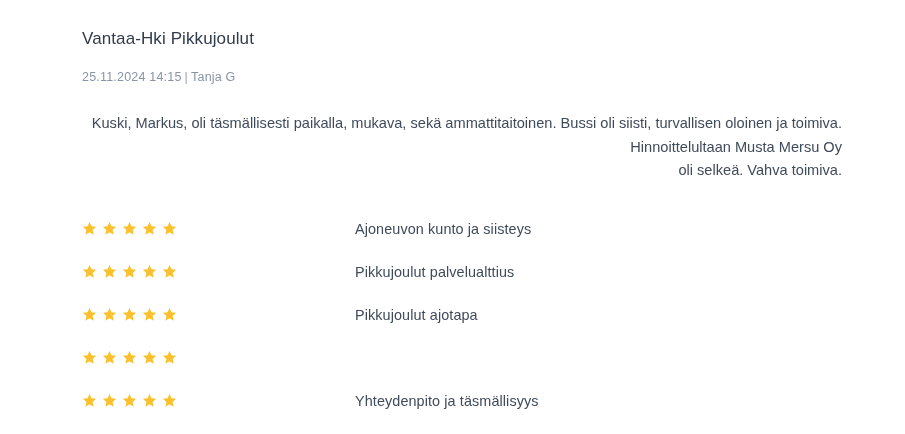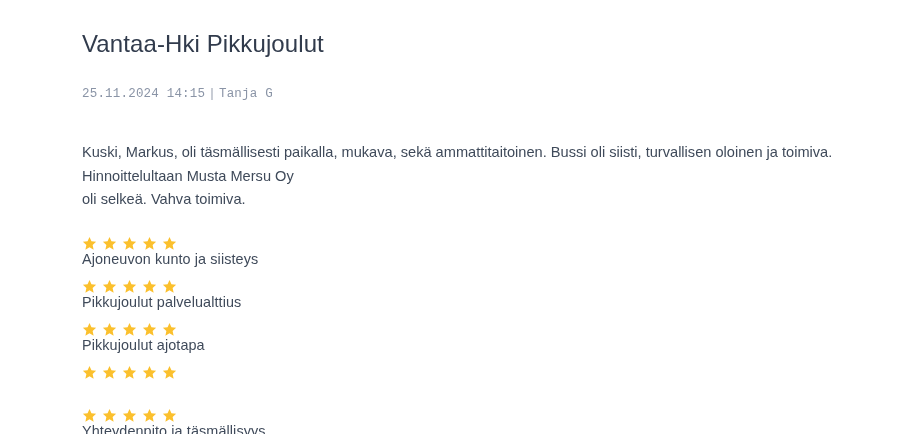--- a/index.html
+++ b/index.html
@@ -18,53 +18,53 @@
     position: absolute;
     left: 0;
     top: 0;
     width: 905px;
     height: 434px;
     background: #ffffff;
     box-sizing: border-box;
     padding: 18px 60px 0 82px;
   }
   .review-title {
-    font-size: 24px;
+    font-size: 17px;
     font-weight: 400;
     color: #313b4c;
     letter-spacing: 0.1px;
     margin: 0;
     padding-top: 10px;
     line-height: 1.3;
   }
   .review-meta {
-    margin-top: 28px;
+    margin-top: 20px;
     font-size: 12.5px;
     color: #8a94a6;
     letter-spacing: 0.2px;
-    font-family: Liberation Mono, monospace;
   }
   .review-meta .sep {
     padding: 0 3px;
     color: #9aa2b1;
   }
   .review-body {
-    margin-top: 40px;
+    margin-top: 28px;
     font-size: 14.6px;
     line-height: 1.62;
     color: #3f4a5a;
     max-width: 760px;
+    text-align: right;
   }
   .ratings {
     margin-top: 24px;
   }
   .rating-row {
     display: flex;
+    align-items: center;
     height: 43px;
-    flex-direction: column;
   }
   .stars {
     width: 273px;
     display: flex;
     align-items: center;
     gap: 5px;
   }
   .star {
     width: 15px;
     height: 15px;

